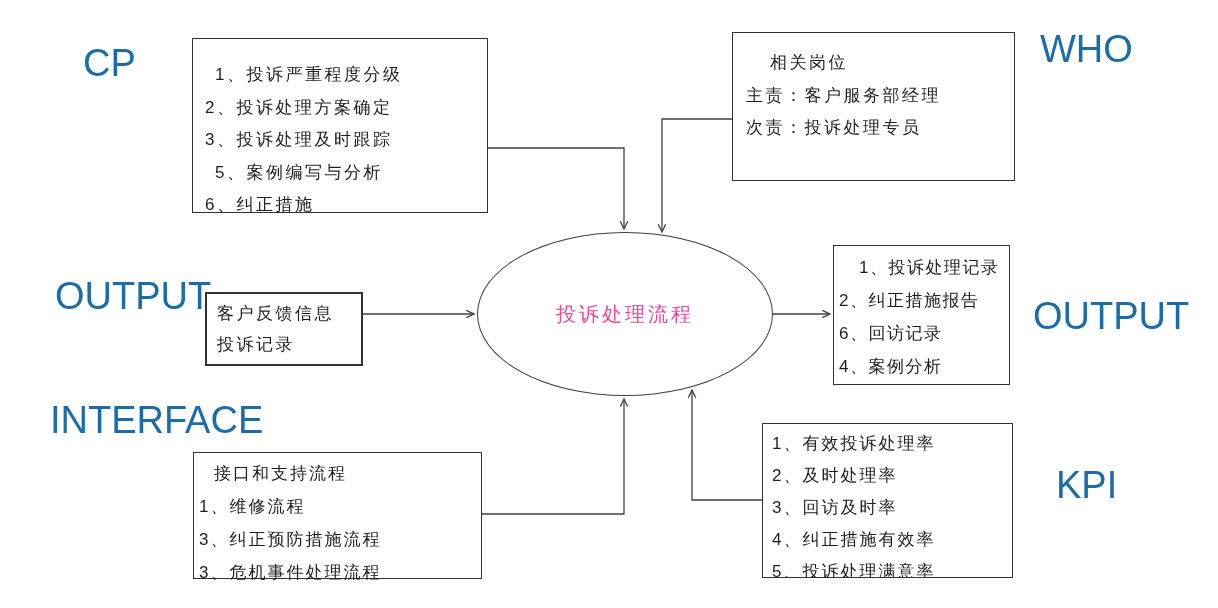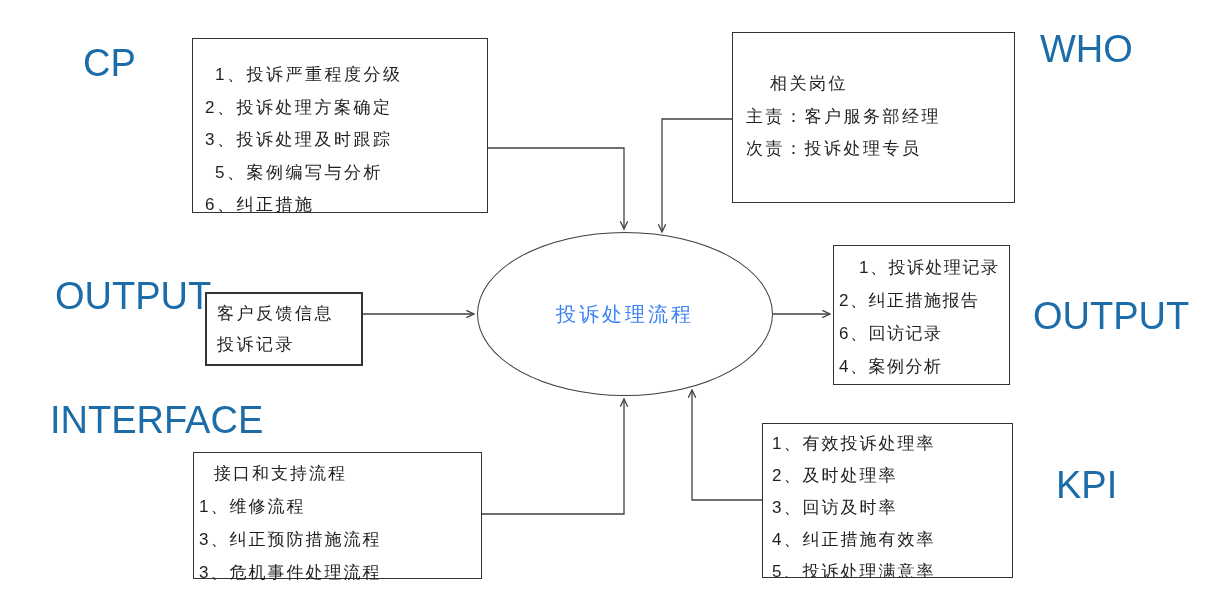--- a/index.html
+++ b/index.html
@@ -47,26 +47,26 @@
     width: 296px; height: 164px;
     border: 1.5px solid #404040;
     border-radius: 50%;
     background: #ffffff;
     box-sizing: border-box;
     display: flex;
     align-items: center;
     justify-content: center;
     font-size: 20px;
     letter-spacing: 3px;
-    color: #3b82f6;
+    color: #ec4899;
   }
   
   .cp-box        { left: 192px; top: 38px;  width: 296px; height: 175px; padding: 20px 0 0 12px; }
   .cp-box .indent-a { padding-left: 10px; }
-  .who-box       { left: 732px; top: 32px;  width: 283px; height: 171px; padding: 35px 0 0 13px; }
+  .who-box       { left: 732px; top: 32px;  width: 283px; height: 149px; padding: 14px 0 0 13px; }
   .who-box .bx-title { padding-left: 24px; }
   .input-box     { left: 205px; top: 277px; width: 158px; height: 74px; border-width: 2px; padding: 4px 0 0 10px; margin-top: 15px; }
   .input-box .bx-line { line-height: 31px; }
   .output-box    { left: 833px; top: 245px; width: 177px; height: 140px; padding: 5px 0 0 5px; letter-spacing: 1.5px; }
   .output-box .bx-line { line-height: 33px; }
   .output-box .indent-a { padding-left: 20px; }
   .interface-box { left: 193px; top: 452px; width: 289px; height: 127px; padding: 4px 0 0 5px; letter-spacing: 2px; }
   .interface-box .bx-line { line-height: 33px; }
   .interface-box .bx-title { padding-left: 15px; }
   .kpi-box       { left: 762px; top: 423px; width: 251px; height: 155px; padding: 4px 0 0 9px; letter-spacing: 2px; overflow: hidden; }

